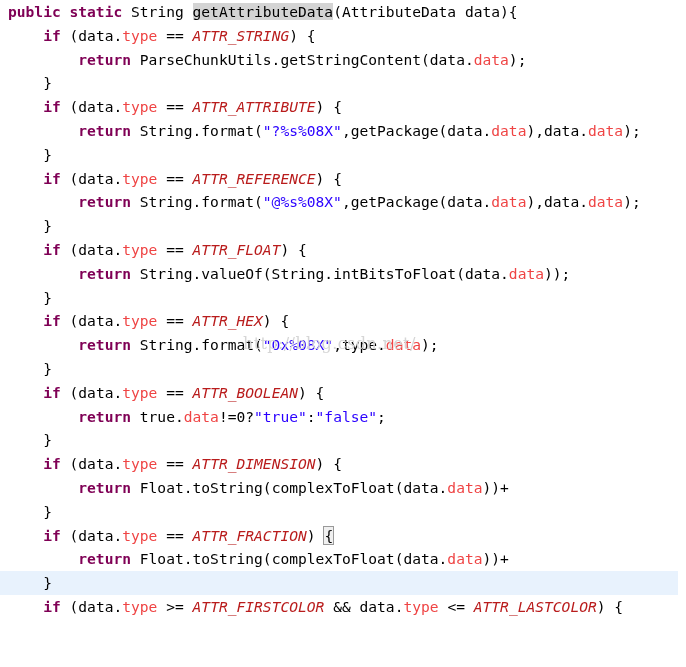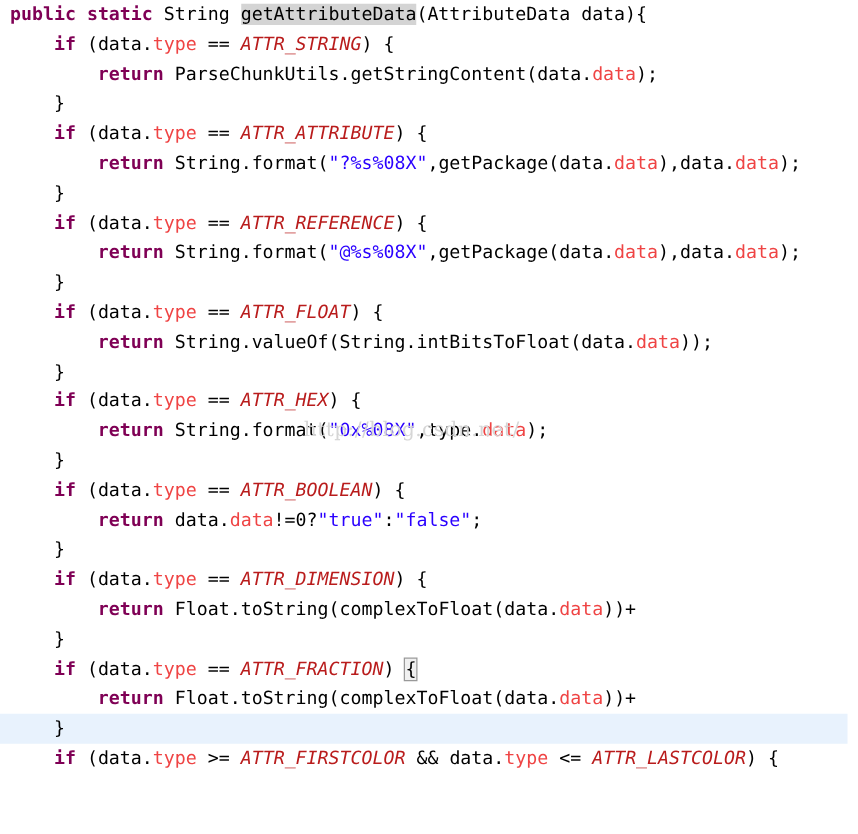--- a/index.html
+++ b/index.html
@@ -85,21 +85,21 @@
       <div class="line" title="    if (data.type == ATTR_REFERENCE) {"><span class="pl">    </span><span class="kw">if</span><span class="pl"> (data.</span><span class="fld">type</span><span class="pl"> == </span><span class="stat">ATTR_REFERENCE</span><span class="pl">) {</span></div>
       <div class="line" title="        return String.format(&quot;@%s%08X&quot;,getPackage(data.data),data.data);"><span class="pl">        </span><span class="kw">return</span><span class="pl"> String.</span><span class="sm">format</span><span class="pl">(</span><span class="str">"@%s%08X"</span><span class="pl">,</span><span class="sm">getPackage</span><span class="pl">(data.</span><span class="fld">data</span><span class="pl">),data.</span><span class="fld">data</span><span class="pl">);</span></div>
       <div class="line" title="    }"><span class="pl">    }</span></div>
       <div class="line" title="    if (data.type == ATTR_FLOAT) {"><span class="pl">    </span><span class="kw">if</span><span class="pl"> (data.</span><span class="fld">type</span><span class="pl"> == </span><span class="stat">ATTR_FLOAT</span><span class="pl">) {</span></div>
       <div class="line" title="        return String.valueOf(Float.intBitsToFloat(data.data));"><span class="pl">        </span><span class="kw">return</span><span class="pl"> String.</span><span class="sm">valueOf</span><span class="pl">(String.</span><span class="sm">intBitsToFloat</span><span class="pl">(data.</span><span class="fld">data</span><span class="pl">));</span></div>
       <div class="line" title="    }"><span class="pl">    }</span></div>
       <div class="line" title="    if (data.type == ATTR_HEX) {"><span class="pl">    </span><span class="kw">if</span><span class="pl"> (data.</span><span class="fld">type</span><span class="pl"> == </span><span class="stat">ATTR_HEX</span><span class="pl">) {</span></div>
       <div class="line" title="        return String.format(&quot;0x%08X&quot;,data.data);"><span class="pl">        </span><span class="kw">return</span><span class="pl"> String.</span><span class="sm">format</span><span class="pl">(</span><span class="str">"0x%08X"</span><span class="pl">,type.</span><span class="fld">data</span><span class="pl">);</span></div>
       <div class="line" title="    }"><span class="pl">    }</span></div>
       <div class="line" title="    if (data.type == ATTR_BOOLEAN) {"><span class="pl">    </span><span class="kw">if</span><span class="pl"> (data.</span><span class="fld">type</span><span class="pl"> == </span><span class="stat">ATTR_BOOLEAN</span><span class="pl">) {</span></div>
-      <div class="line" title="        return data.data!=0?&quot;true&quot;:&quot;false&quot;;"><span class="pl">        </span><span class="kw">return</span><span class="pl"> data.</span><span class="fld">data</span><span class="pl">!=0?</span><span class="str">"true"</span><span class="pl">:</span><span class="str">"false"</span><span class="pl">;</span></div>
+      <div class="line" title="        return data.data!=0?&quot;true&quot;:&quot;false&quot;;"><span class="pl">        </span><span class="kw">return</span><span class="pl"> true.</span><span class="fld">data</span><span class="pl">!=0?</span><span class="str">"true"</span><span class="pl">:</span><span class="str">"false"</span><span class="pl">;</span></div>
       <div class="line" title="    }"><span class="pl">    }</span></div>
       <div class="line" title="    if (data.type == ATTR_DIMENSION) {"><span class="pl">    </span><span class="kw">if</span><span class="pl"> (data.</span><span class="fld">type</span><span class="pl"> == </span><span class="stat">ATTR_DIMENSION</span><span class="pl">) {</span></div>
       <div class="line" title="        return Float.toString(complexToFloat(data.data))+"><span class="pl">        </span><span class="kw">return</span><span class="pl"> Float.</span><span class="sm">toString</span><span class="pl">(</span><span class="sm">complexToFloat</span><span class="pl">(data.</span><span class="fld">data</span><span class="pl">))+</span></div>
       <div class="line" title="    }"><span class="pl">    }</span></div>
       <div class="line" title="    if (data.type == ATTR_FRACTION) {"><span class="pl">    </span><span class="kw">if</span><span class="pl"> (data.</span><span class="fld">type</span><span class="pl"> == </span><span class="stat">ATTR_FRACTION</span><span class="pl">) </span><span class="brk">{</span></div>
       <div class="line" title="        return Float.toString(complexToFloat(data.data))+"><span class="pl">        </span><span class="kw">return</span><span class="pl"> Float.</span><span class="sm">toString</span><span class="pl">(</span><span class="sm">complexToFloat</span><span class="pl">(data.</span><span class="fld">data</span><span class="pl">))+</span></div>
       <div class="line current" title="    }"><span class="pl">    }</span></div>
       <div class="line" title="    if (data.type &gt;= ATTR_FIRSTCOLOR &amp;&amp; data.type &lt;= ATTR_LASTCOLOR) {"><span class="pl">    </span><span class="kw">if</span><span class="pl"> (data.</span><span class="fld">type</span><span class="pl"> &gt;= </span><span class="stat">ATTR_FIRSTCOLOR</span><span class="pl"> &amp;&amp; data.</span><span class="fld">type</span><span class="pl"> &lt;= </span><span class="stat">ATTR_LASTCOLOR</span><span class="pl">) {</span></div>
       <div class="line" title="        return String.format(&quot;#%08X&quot;,data.data);"></div>
     </div>

